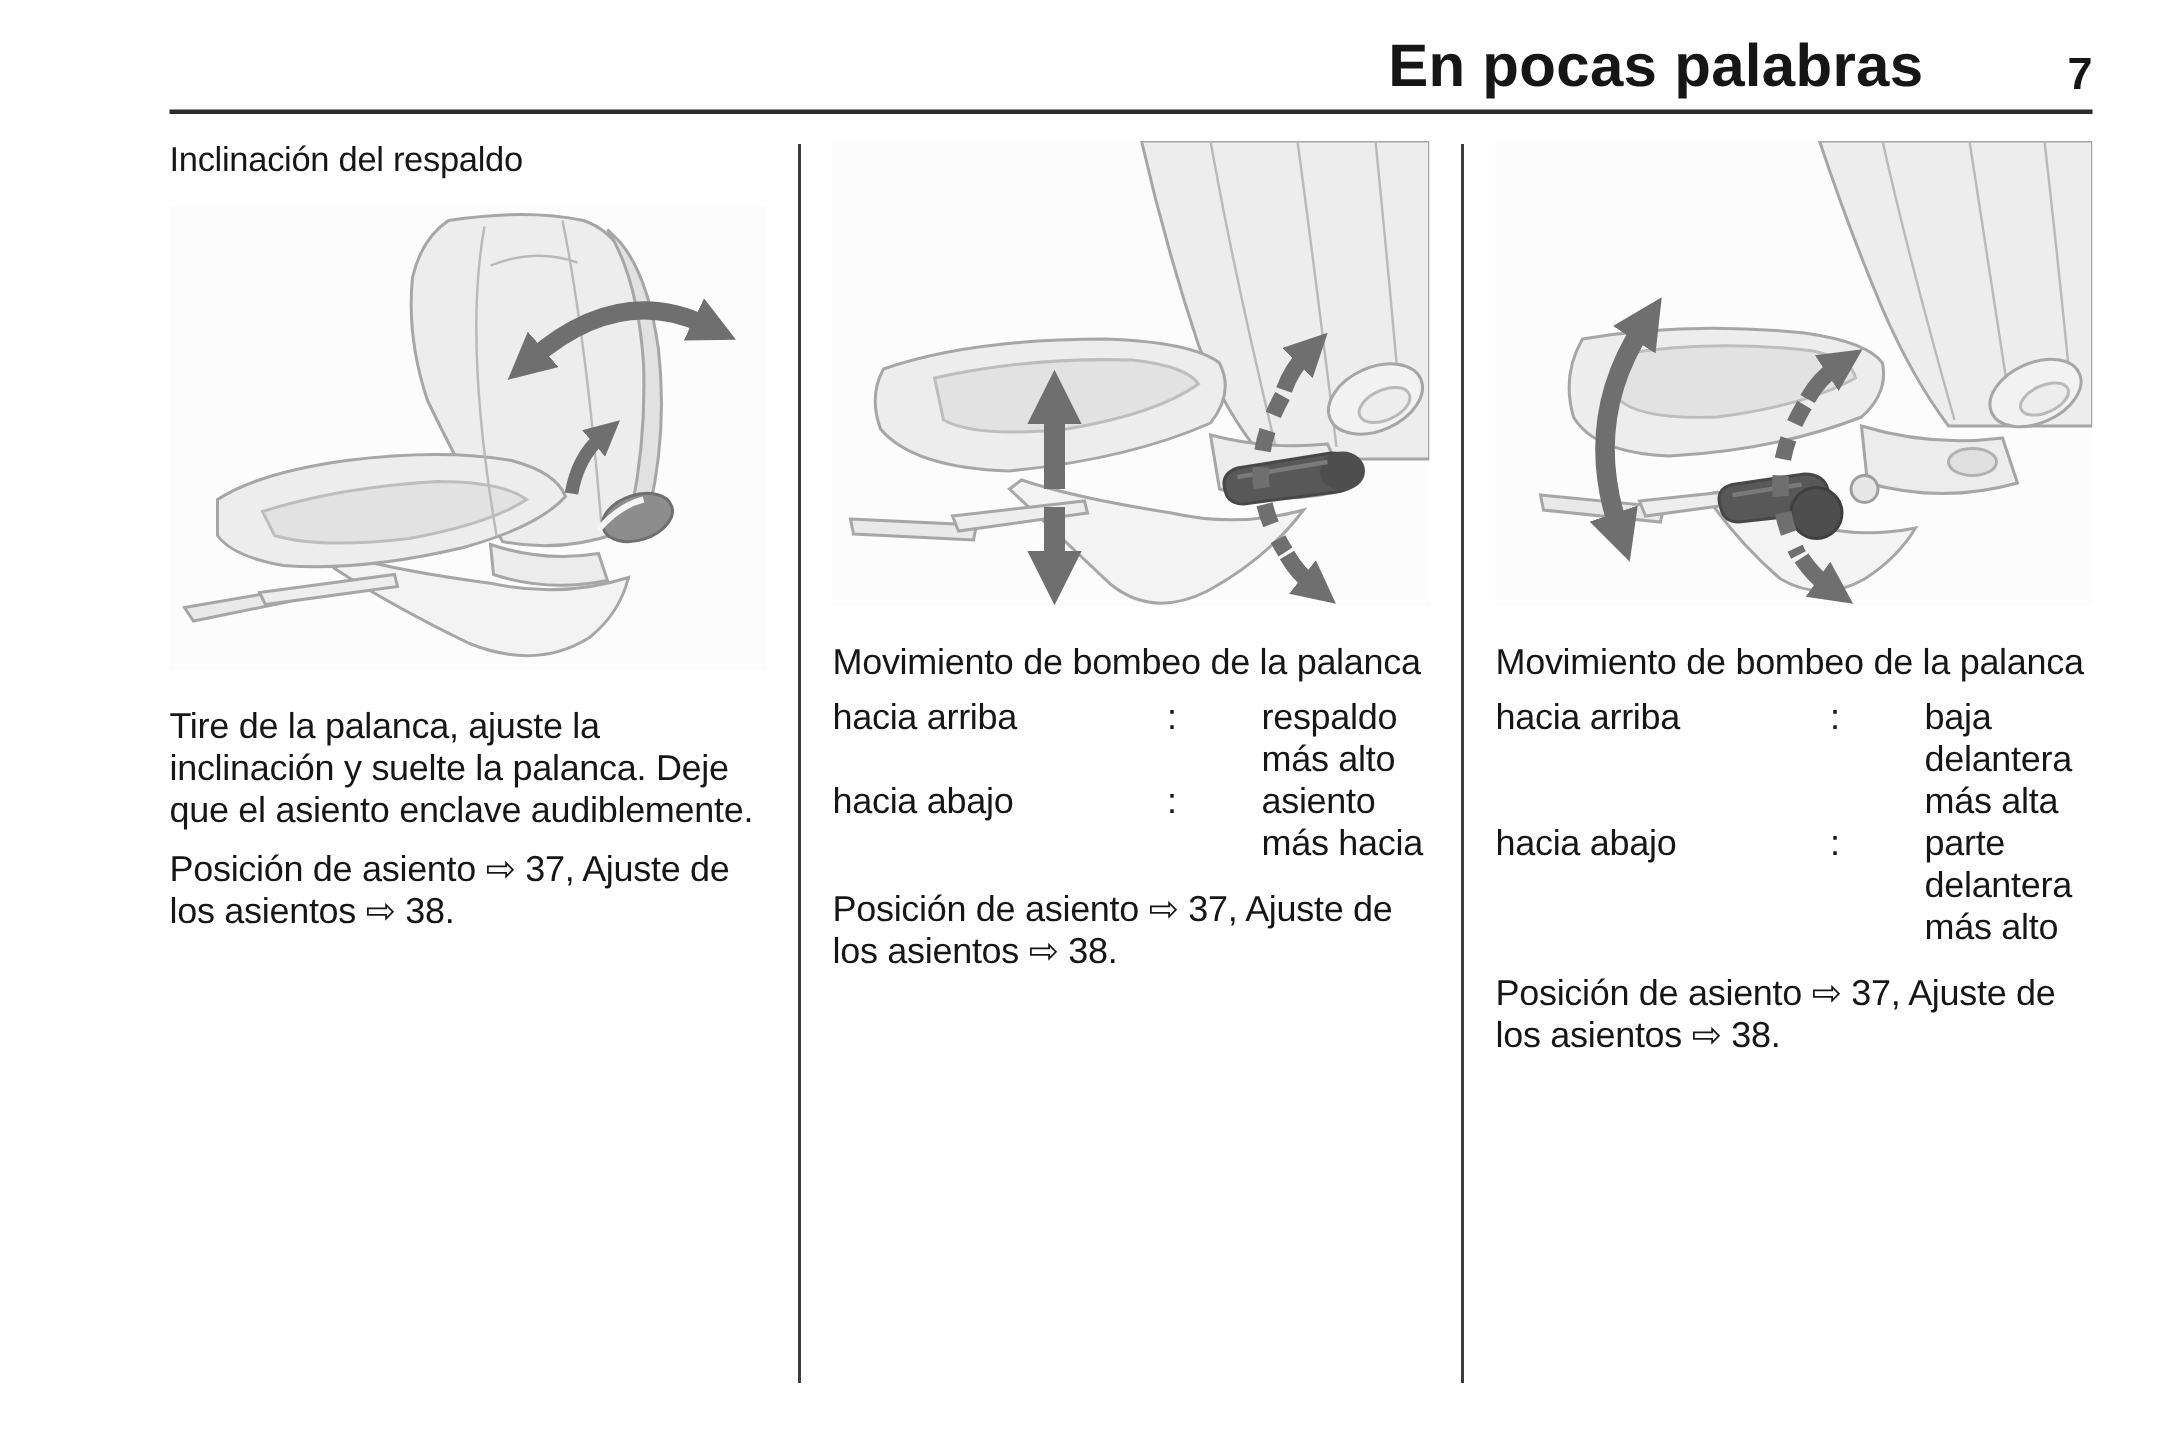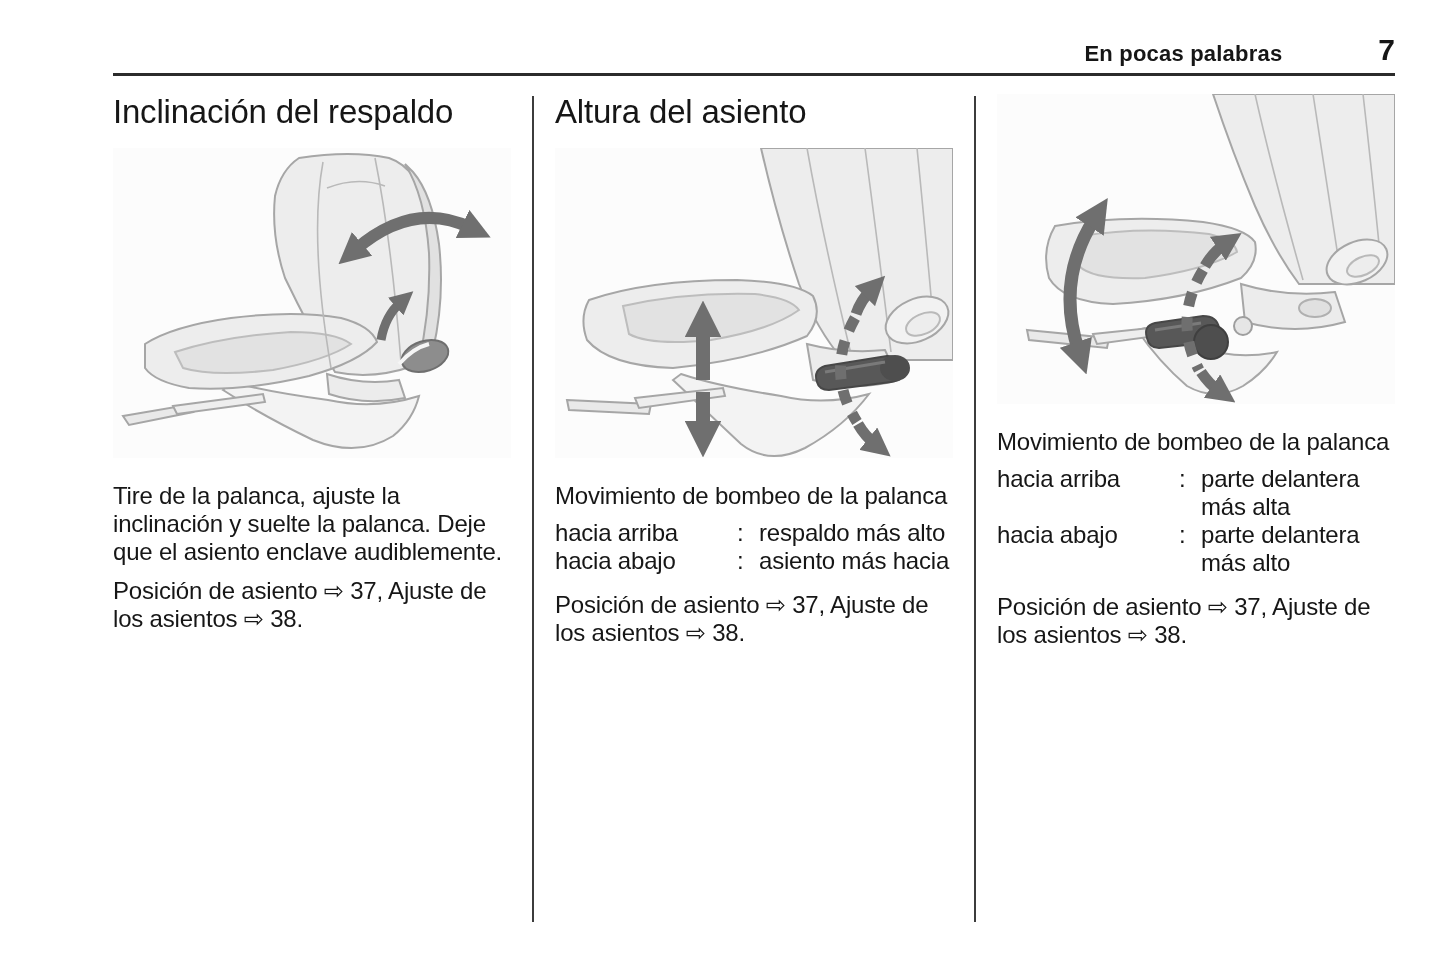--- a/index.html
+++ b/index.html
@@ -20,21 +20,21 @@
   
   .page-header {
     height: 76px;
     border-bottom: 3px solid #2b2b2b;
     display: flex;
     justify-content: flex-end;
     align-items: flex-end;
     padding-bottom: 6px;
   }
   .page-header .section-title {
-    font-size: 22px;
+    font-size: 40px;
     font-weight: 700;
     letter-spacing: 0.2px;
   }
   .page-header .page-number {
     font-size: 30px;
     font-weight: 700;
     margin-left: 96px;
   }
   
   .columns {
@@ -45,42 +45,42 @@
   .col { width: 398px; }
   .v-sep {
     width: 2px;
     height: 826px;
     background: #3c3c3c;
     margin: 2px 21px 0 21px;
     flex: none;
   }
   .col h2 {
     margin: 0 0 18px 0;
-    font-size: 33px;
+    font-size: 23px;
     font-weight: 400;
     line-height: 1.1;
     letter-spacing: -0.2px;
   }
   .figure {
     width: 398px; height: 310px;
     background: #fcfcfc;
     overflow: hidden;
     margin-bottom: 24px;
   }
   .figure svg { display: block; }
   
   .body-text, .intro-line, .ref-line, .spec-row {
     font-size: 24px;
     line-height: 28px;
     letter-spacing: -0.2px;
   }
   .body-text { margin: 0 0 11px 0; }
   .intro-line { margin: 0 0 9px 0; white-space: nowrap; }
   .specs { margin: 0 0 16px 0; }
-  .spec-row { display: flex; align-items: flex-start; }
+  .spec-row { display: flex; align-items: flex-start; gap: 41px; }
   .spec-row .term { width: 182px; flex: none; }
   .spec-row .colon { width: 22px; flex: none; }
   .spec-row .desc { width: 194px; }
   .ref-line { margin: 0; }
   
   .seat-line { stroke: #a6a6a6; stroke-width: 2; }
   .seam { stroke: #b9b9b9; stroke-width: 1.6; fill: none; }
 </style>
 </head>
 <body>
@@ -137,21 +137,20 @@
         </svg>
       </div>
 
       <p class="body-text">Tire de la palanca, ajuste la inclinación y suelte la palanca. Deje que el asiento enclave audiblemente.</p>
       <p class="ref-line">Posición de asiento ⇨ 37, Ajuste de los asientos ⇨ 38.</p>
     </div>
 
     <div class="v-sep"></div>
 
     <div class="col">
-      <h2>Altura del asiento</h2>
 
       <div class="figure">
         <svg width="398" height="310" viewBox="0 0 398 310">
           <defs>
             <marker id="ahB" viewBox="0 0 10 10" refX="3" refY="5" markerWidth="2.6" markerHeight="2.6" orient="auto-start-reverse">
               <path d="M0 0 L10 5 L0 10 z" fill="#6f6f6f"></path>
             </marker>
           </defs>
           <g class="seat-line" fill="#ededed">
 
@@ -260,21 +259,21 @@
             <path d="M204 278 Q212 290 222 297" stroke="#6f6f6f" stroke-width="11" fill="none" marker-end="url(#ahC)"></path>
           </g>
         </svg>
       </div>
 
       <p class="intro-line">Movimiento de bombeo de la palanca</p>
       <div class="specs">
         <div class="spec-row">
           <span class="term">hacia arriba</span>
           <span class="colon">:</span>
-          <span class="desc">parte delantera más alta</span>
+          <span class="desc">baja delantera más alta</span>
         </div>
         <div class="spec-row">
           <span class="term">hacia abajo</span>
           <span class="colon">:</span>
           <span class="desc">parte delantera más alto</span>
         </div>
       </div>
       <p class="ref-line">Posición de asiento ⇨ 37, Ajuste de los asientos ⇨ 38.</p>
     </div>
 

